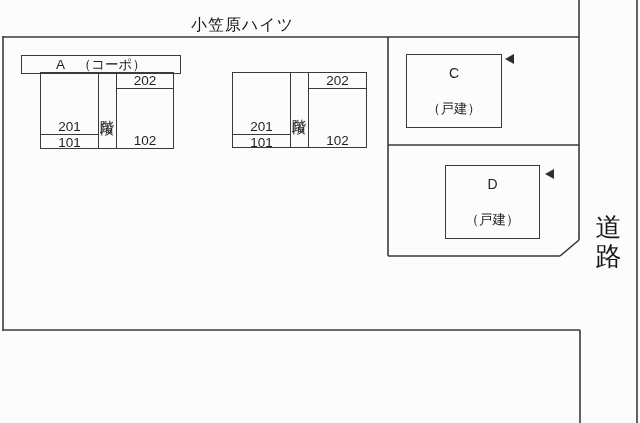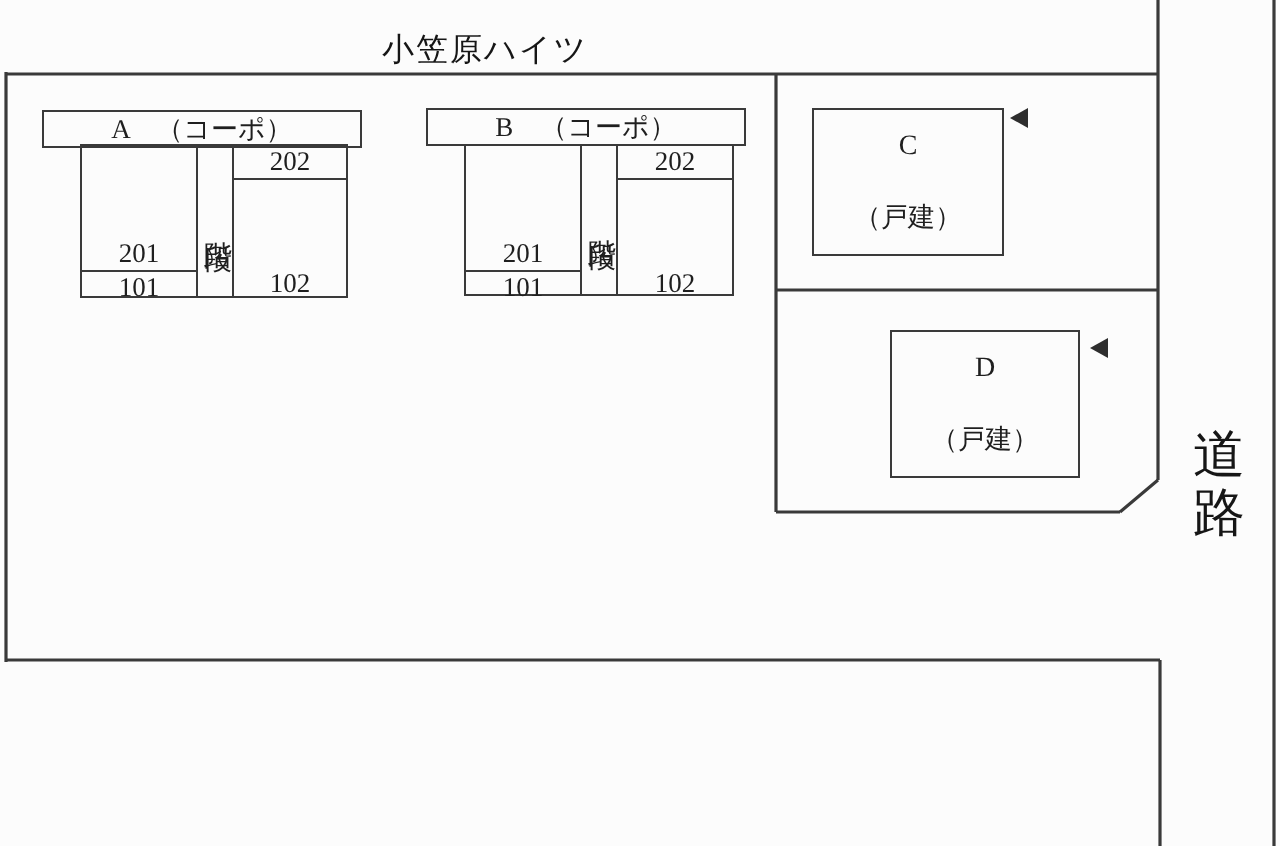--- a/index.html
+++ b/index.html
@@ -6,21 +6,21 @@
     --line:#3a3a3a;
     --text:#1f1f1f;
     --bg:#fcfcfc;
   }
   html,body{margin:0;padding:0;background:#fff;}
   *{box-sizing:border-box;}
   #canvas{
     position:relative;
     width:640px;height:423px;
     background:var(--bg);
-    font-family:Liberation Serif, serif;
+    font-family:Liberation Sans, sans-serif;
     color:var(--text);
     overflow:hidden;
   }
   #plan-lines{position:absolute;left:0;top:0;width:640px;height:423px;}
   #plan-lines line{stroke:var(--line);stroke-width:1.6;}
 
   .page-title{
     position:absolute;left:150px;top:15px;width:185px;
     text-align:center;font-size:16px;letter-spacing:1px;color:#161616;
   }
@@ -101,21 +101,20 @@
     </div>
     <div class="col-stairs">
       <span class="stairs-text">階段</span>
     </div>
     <div class="col-units col-right">
       <div class="cell top">202</div>
       <div class="cell">102</div>
     </div>
   </div>
 
-  <div class="bldg-label" style="left:213px;top:54px;">B　（コーポ）</div>
   <div class="bldg-grid" style="left:232px;top:72px;width:135px;height:76px;">
     <div class="col-units col-left">
       <div class="cell top">201</div>
       <div class="cell">101</div>
     </div>
     <div class="col-stairs">
       <span class="stairs-text">階段</span>
     </div>
     <div class="col-units col-right">
       <div class="cell top">202</div>

